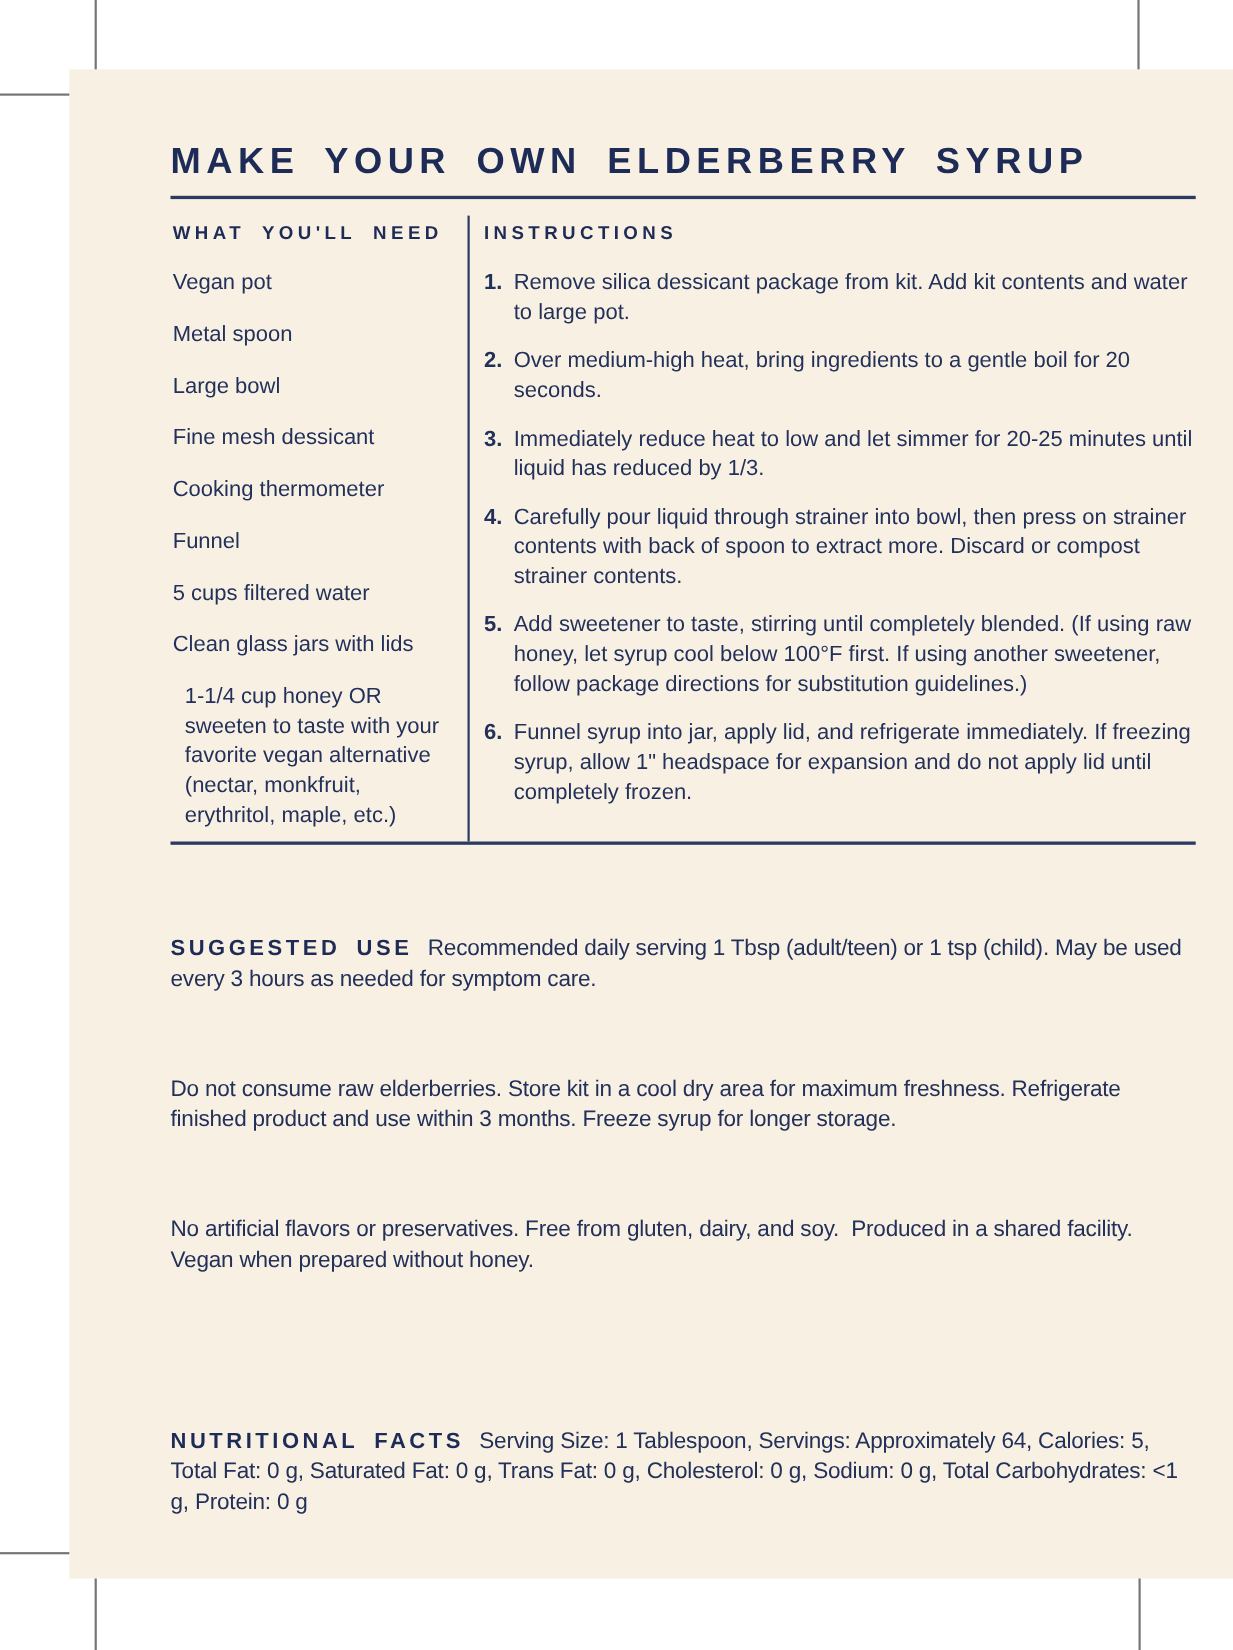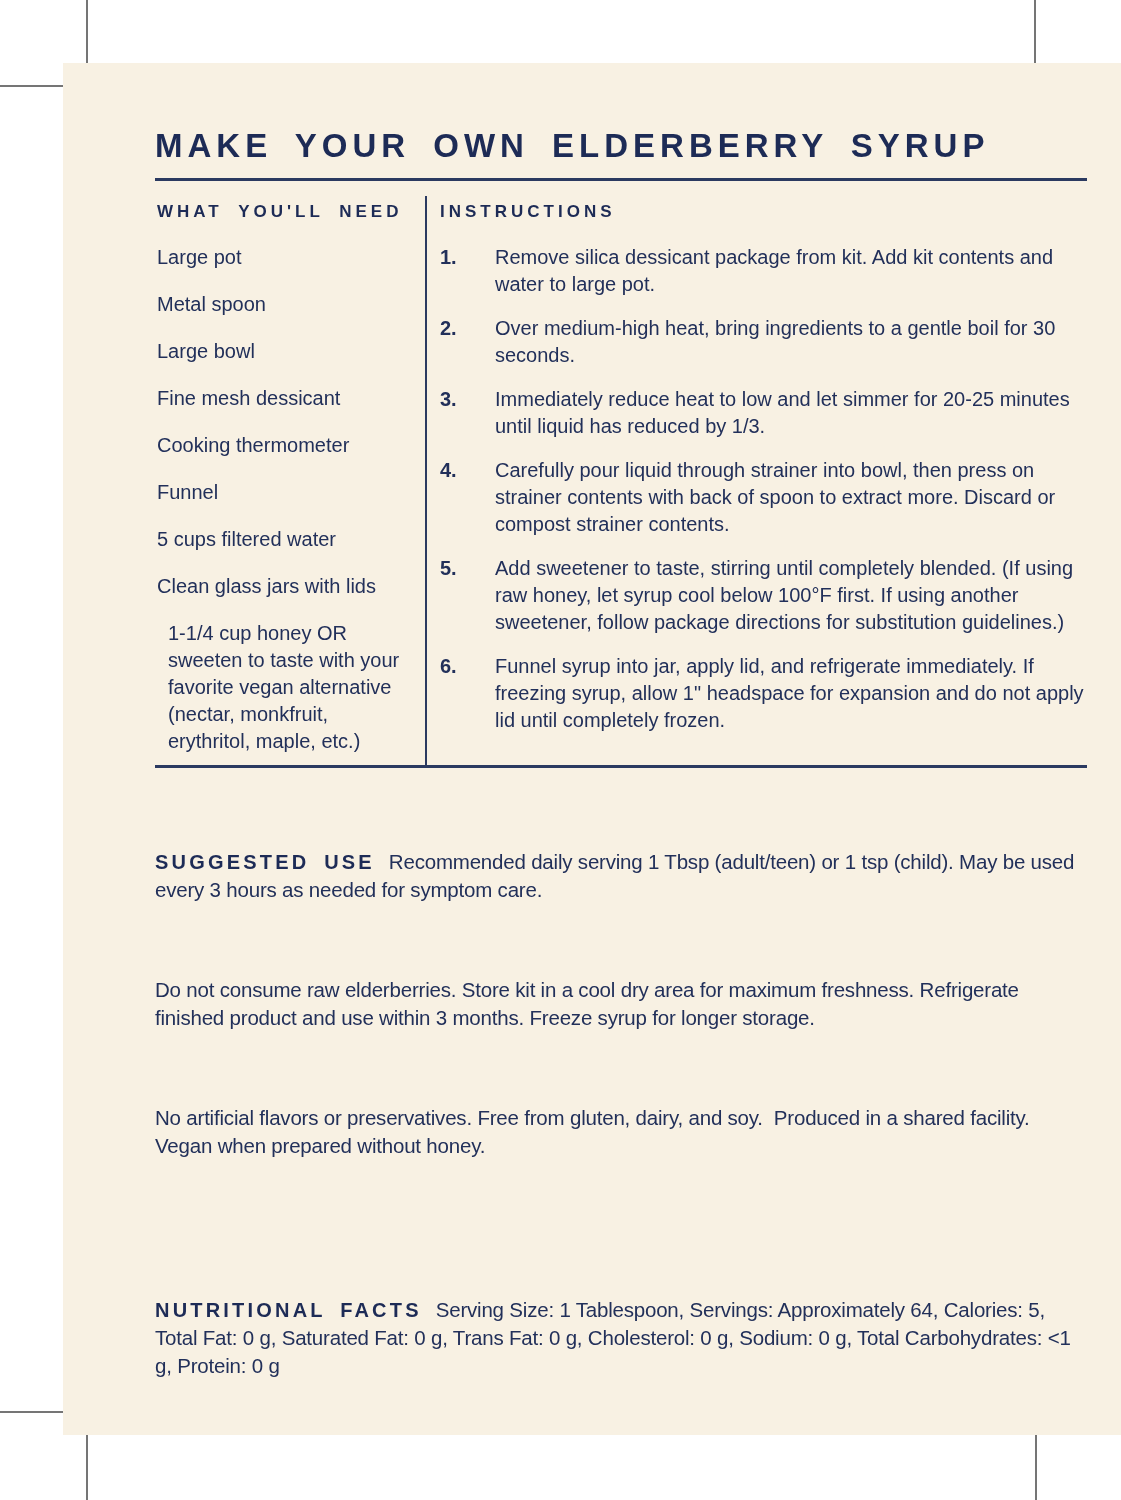--- a/index.html
+++ b/index.html
@@ -30,21 +30,21 @@
   }
   .col-right{flex:1;padding:6px 0 10px 13px;}
   .col-head{
     font-size:17px;font-weight:bold;letter-spacing:4px;word-spacing:7px;
     color:#1d2b56;margin:0 0 22px 0;white-space:nowrap;
   }
   .need-item{font-size:20px;line-height:27px;margin:0 0 20px 0;}
   .need-item.last{margin-bottom:0;margin-left:11px;}
   .step{display:flex;margin:0 0 17px 0;font-size:20px;line-height:27px;}
   .step-num{flex:0 0 27px;font-weight:bold;}
-  .step-text{flex:1;margin-left:28px;}
+  .step-text{flex:1;}
   
   .section{margin-top:24px;font-size:20.5px;line-height:28px;letter-spacing:-0.2px;white-space:pre-wrap;}
   .section p{margin:0 0 16px 0;}
   .inline-head{
     font-weight:bold;letter-spacing:3px;word-spacing:6px;font-size:20px;
     color:#1d2b56;margin-right:14px;letter-spacing:3.2px;
   }
 </style>
 </head>
 <body>
@@ -60,39 +60,39 @@
 
 <div class="panel">
   <div class="content">
 
     <h1 class="title">MAKE YOUR OWN ELDERBERRY SYRUP</h1>
     <div class="rule-navy"></div>
 
     <div class="cols">
       <div class="col-left">
         <h2 class="col-head">WHAT YOU'LL NEED</h2>
-        <p class="need-item">Large pot</p>
+        <p class="need-item">Vegan pot</p>
         <p class="need-item">Metal spoon</p>
         <p class="need-item">Large bowl</p>
         <p class="need-item">Fine mesh dessicant</p>
         <p class="need-item">Cooking thermometer</p>
         <p class="need-item">Funnel</p>
         <p class="need-item">5 cups filtered water</p>
         <p class="need-item">Clean glass jars with lids</p>
         <p class="need-item last">1-1/4 cup honey OR sweeten to taste with your favorite vegan alternative (nectar, monkfruit, erythritol, maple, etc.)</p>
       </div>
       <div class="col-right">
         <h2 class="col-head">INSTRUCTIONS</h2>
         <div class="step">
           <span class="step-num">1.</span>
           <span class="step-text">Remove silica dessicant package from kit. Add kit contents and water to large pot.</span>
         </div>
         <div class="step">
           <span class="step-num">2.</span>
-          <span class="step-text">Over medium-high heat, bring ingredients to a gentle boil for 30 seconds.</span>
+          <span class="step-text">Over medium-high heat, bring ingredients to a gentle boil for 20 seconds.</span>
         </div>
         <div class="step">
           <span class="step-num">3.</span>
           <span class="step-text">Immediately reduce heat to low and let simmer for 20-25 minutes until liquid has reduced by 1/3.</span>
         </div>
         <div class="step">
           <span class="step-num">4.</span>
           <span class="step-text">Carefully pour liquid through strainer into bowl, then press on strainer contents with back of spoon to extract more. Discard or compost strainer contents.</span>
         </div>
         <div class="step">

